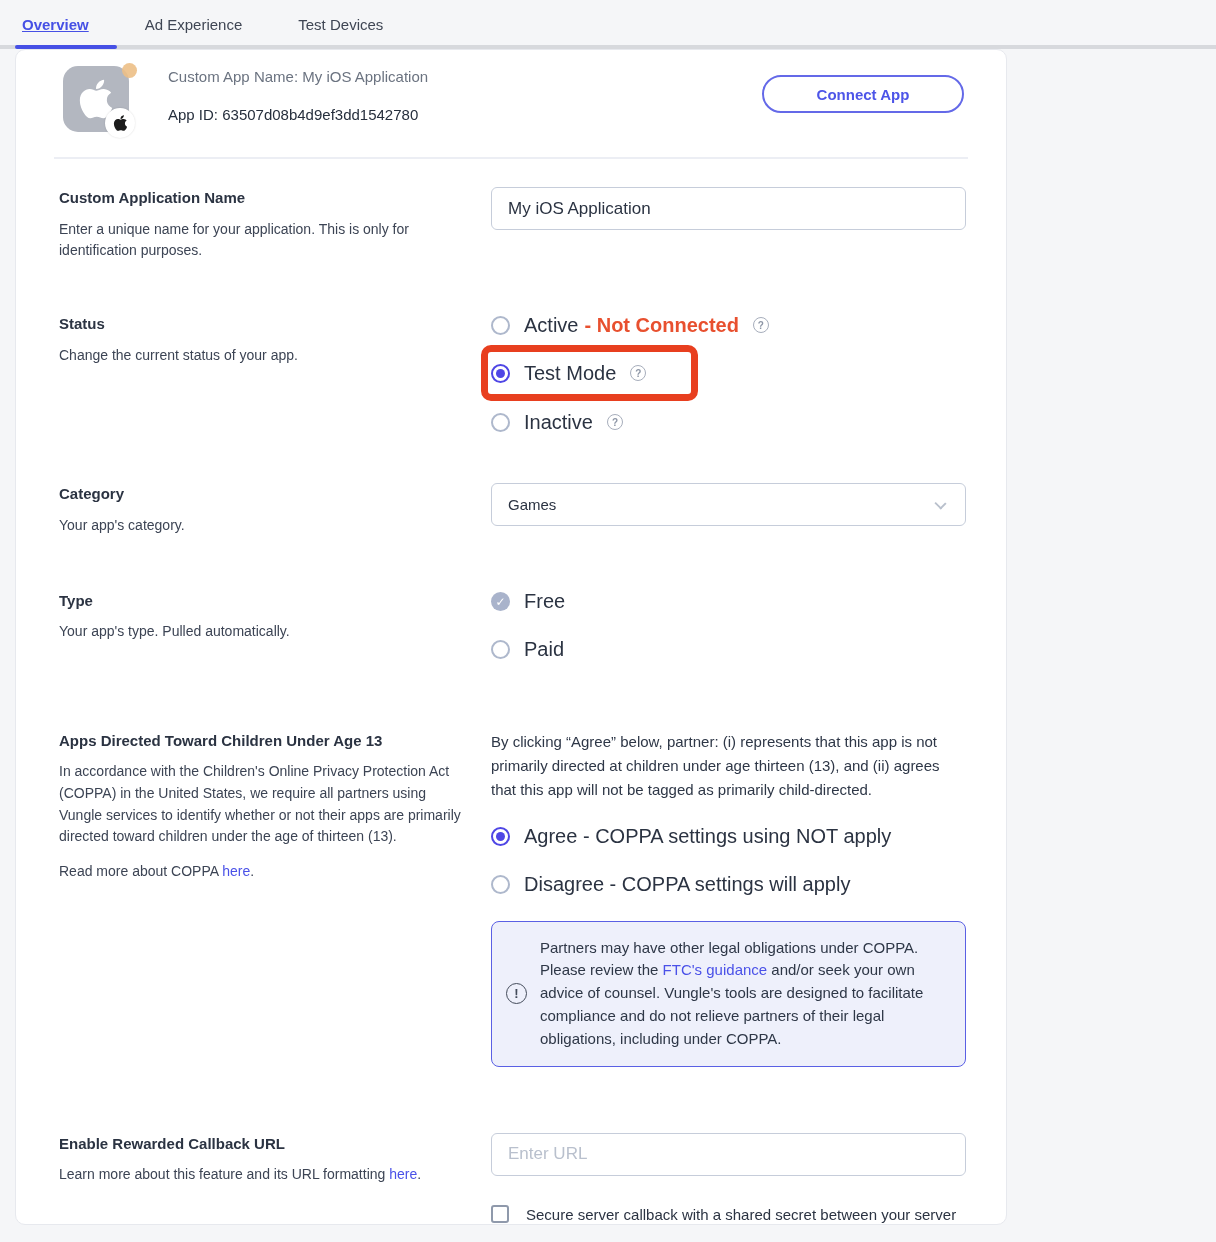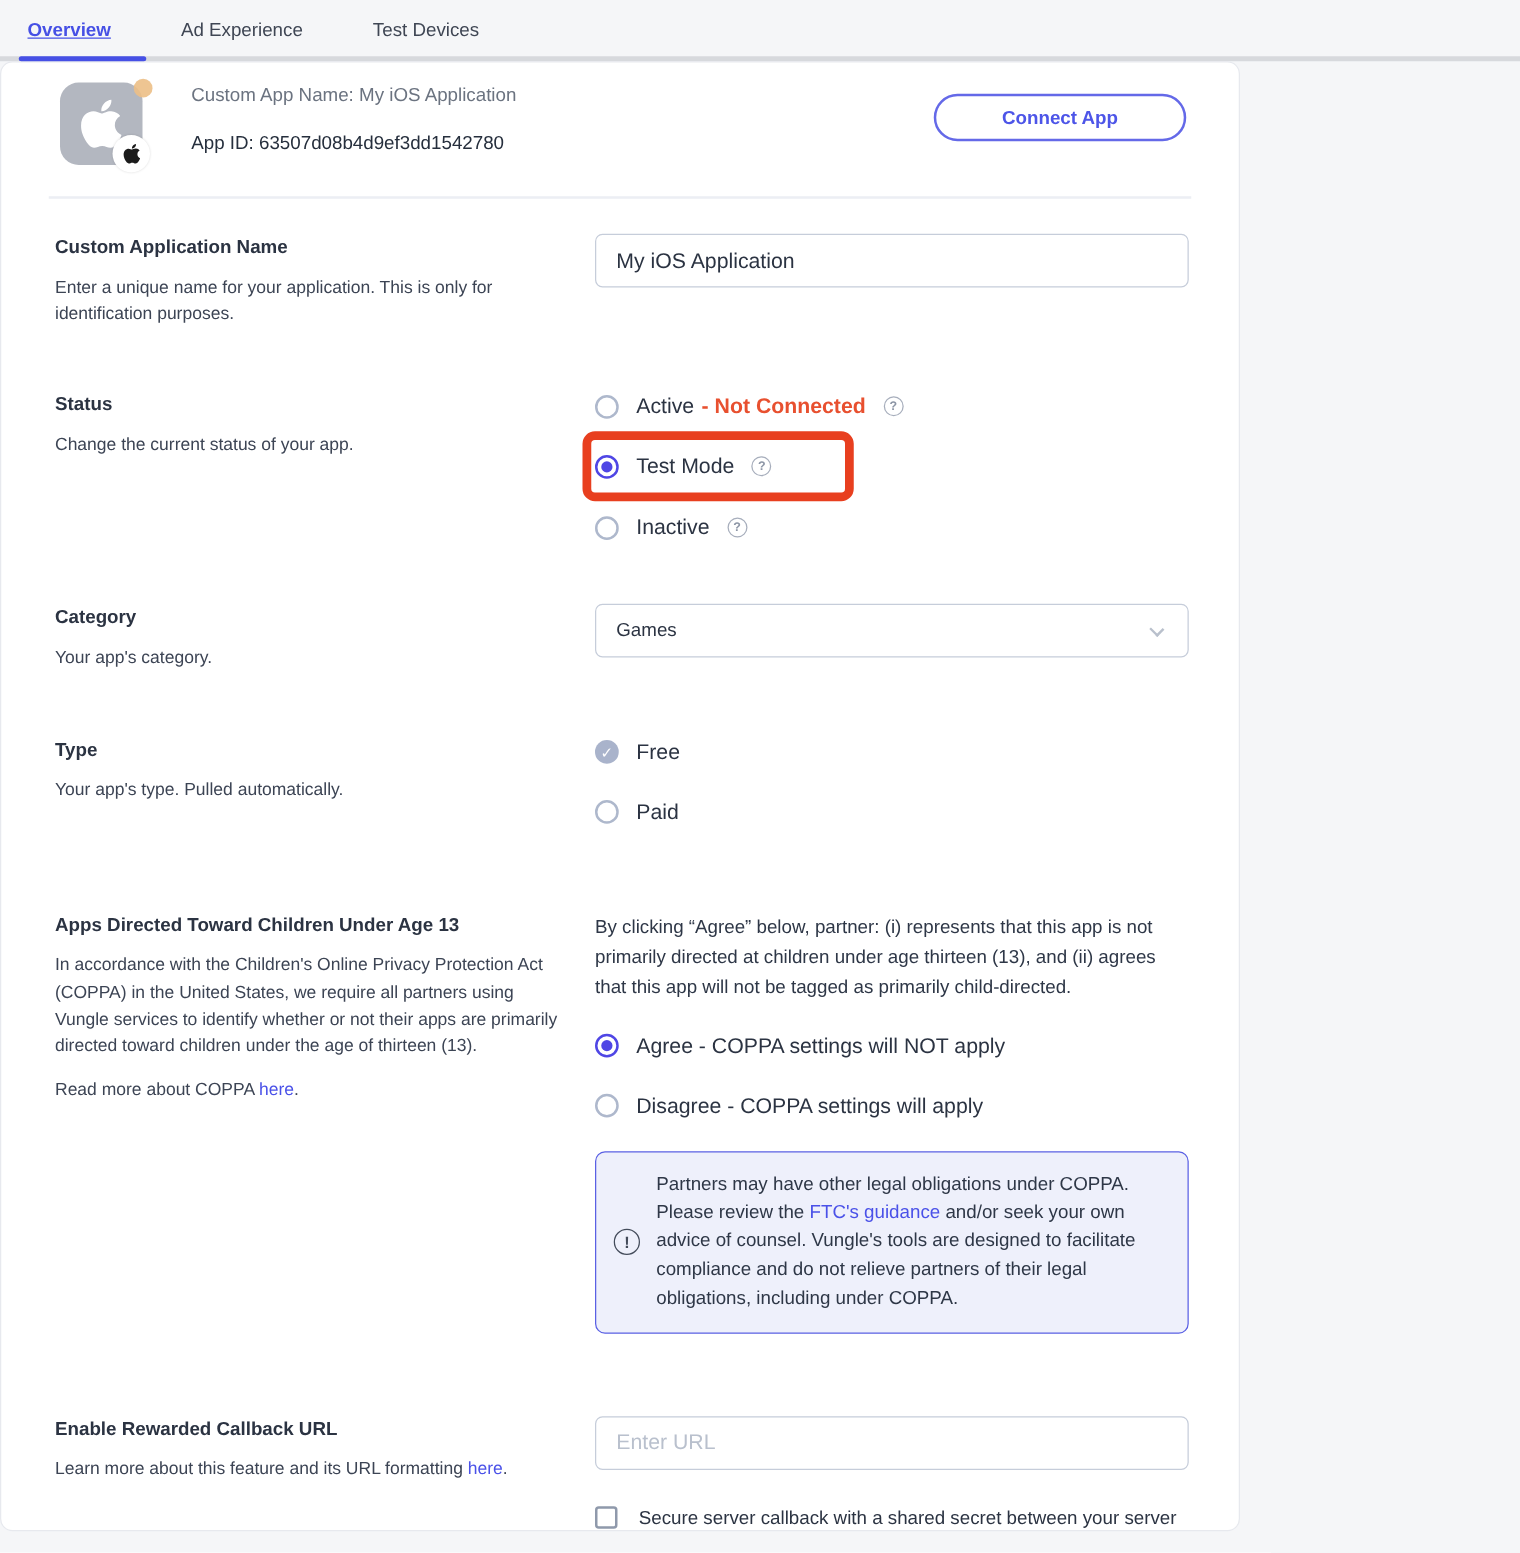--- a/index.html
+++ b/index.html
@@ -33,21 +33,21 @@
     content: "";
     position: absolute;
     left: -7px; right: -28px; bottom: -4px;
     height: 4px;
     background: #4650e5;
     border-radius: 2px;
   }
 
   
   .card {
-    margin-left: 0;
+    margin-left: 15px;
     width: 992px;
     height: 1176px;
     background: #ffffff;
     border: 1px solid #e7e9ee;
     border-radius: 10px;
     overflow: hidden;
   }
 
   
   .app-header { display: flex; align-items: flex-start; padding: 16px 42px 0 47px; }
@@ -118,21 +118,21 @@
     display: flex; align-items: center; justify-content: center;
   }
   .radio.checked { border-color: #4f46e5; }
   .radio.checked::after {
     content: ""; width: 9px; height: 9px; border-radius: 50%; background: #4f46e5;
   }
   .radio.checked-disabled {
     border: none; background: #a9b3cb;
     color: #fff; font-size: 12px; font-weight: 700;
   }
-  .opt-label { font-size: 17px; color: #2b3342; margin-left: 14px; }
+  .opt-label { font-size: 20px; color: #2b3342; margin-left: 14px; }
   .opt-suffix { color: #e8502f; font-weight: 700; margin-left: 6px; }
   .help-icon {
     width: 16px; height: 16px; border-radius: 50%;
     border: 1.5px solid #a7aebc;
     color: #8d96a6; font-size: 10px; font-weight: 700;
     display: inline-flex; align-items: center; justify-content: center;
     margin-left: 14px; flex-shrink: 0; cursor: pointer;
   }
 
   
@@ -315,21 +315,21 @@
         <div class="field-desc">In accordance with the Children's Online Privacy Protection Act (COPPA) in the United States, we require all partners using Vungle services to identify whether or not their apps are primarily directed toward children under the age of thirteen (13).</div>
         <div class="field-desc" style="margin-top:13px">
           <span>Read more about COPPA </span><a class="link">here</a><span>.</span>
         </div>
       </div>
       <div class="row-right">
         <div class="agreement-text">By clicking “Agree” below, partner: (i) represents that this app is not primarily directed at children under age thirteen (13), and (ii) agrees that this app will not be tagged as primarily child-directed.</div>
         <div class="coppa-opts">
           <div class="opt-row">
             <div class="radio checked"></div>
-            <span class="opt-label">Agree - COPPA settings will NOT apply</span>
+            <span class="opt-label">Agree - COPPA settings using NOT apply</span>
           </div>
           <div class="opt-row">
             <div class="radio"></div>
             <span class="opt-label">Disagree - COPPA settings will apply</span>
           </div>
         </div>
         <div class="notice-box">
           <div class="notice-icon">!</div>
           <div class="notice-text">
             <span>Partners may have other legal obligations under COPPA. Please review the </span><a class="link">FTC's guidance</a><span> and/or seek your own advice of counsel. Vungle's tools are designed to facilitate compliance and do not relieve partners of their legal obligations, including under COPPA.</span>

